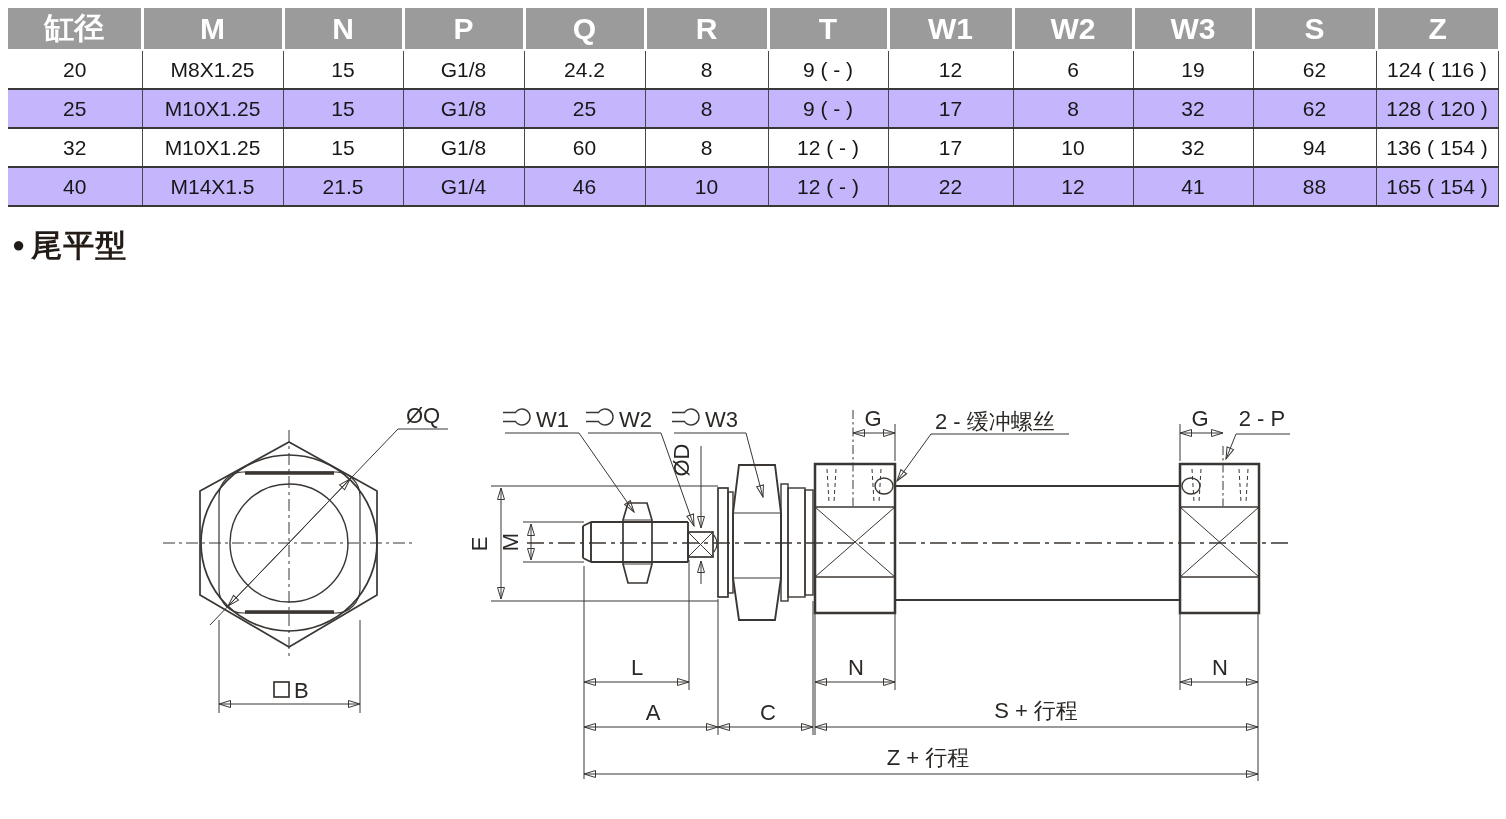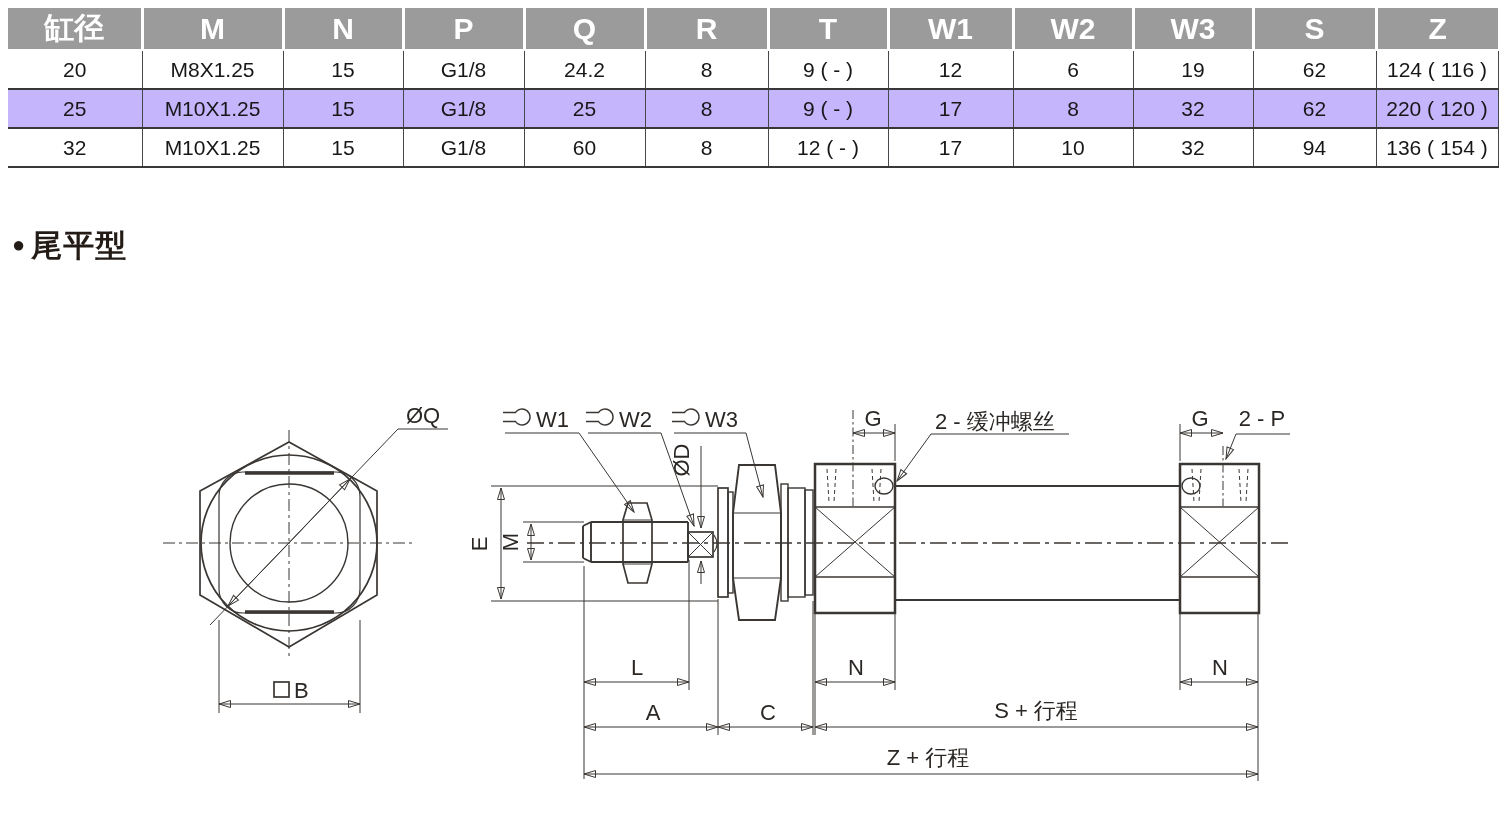--- a/index.html
+++ b/index.html
@@ -111,36 +111,50 @@
           <td>M10X1.25</td>
           <td>15</td>
           <td>G1/8</td>
           <td>25</td>
           <td>8</td>
           <td>9 ( - )</td>
           <td>17</td>
           <td>8</td>
           <td>32</td>
           <td>62</td>
-          <td>220 ( 120 )</td>
+          <td>128 ( 120 )</td>
         </tr>
         <tr>
           <td>32</td>
           <td>M10X1.25</td>
           <td>15</td>
           <td>G1/8</td>
           <td>60</td>
           <td>8</td>
           <td>12 ( - )</td>
           <td>17</td>
           <td>10</td>
           <td>32</td>
           <td>94</td>
           <td>136 ( 154 )</td>
         </tr>
+        <tr class="alt">
+          <td>40</td>
+          <td>M14X1.5</td>
+          <td>21.5</td>
+          <td>G1/4</td>
+          <td>46</td>
+          <td>10</td>
+          <td>12 ( - )</td>
+          <td>22</td>
+          <td>12</td>
+          <td>41</td>
+          <td>88</td>
+          <td>165 ( 154 )</td>
+        </tr>
       </tbody>
   </table>
 </div>
 
 <div class="section-title">
   <span class="bullet">●</span><span>尾平型</span>
 </div>
 
 <svg class="drawing" width="1506" height="439" viewBox="0 380 1506 439">
   <defs>

